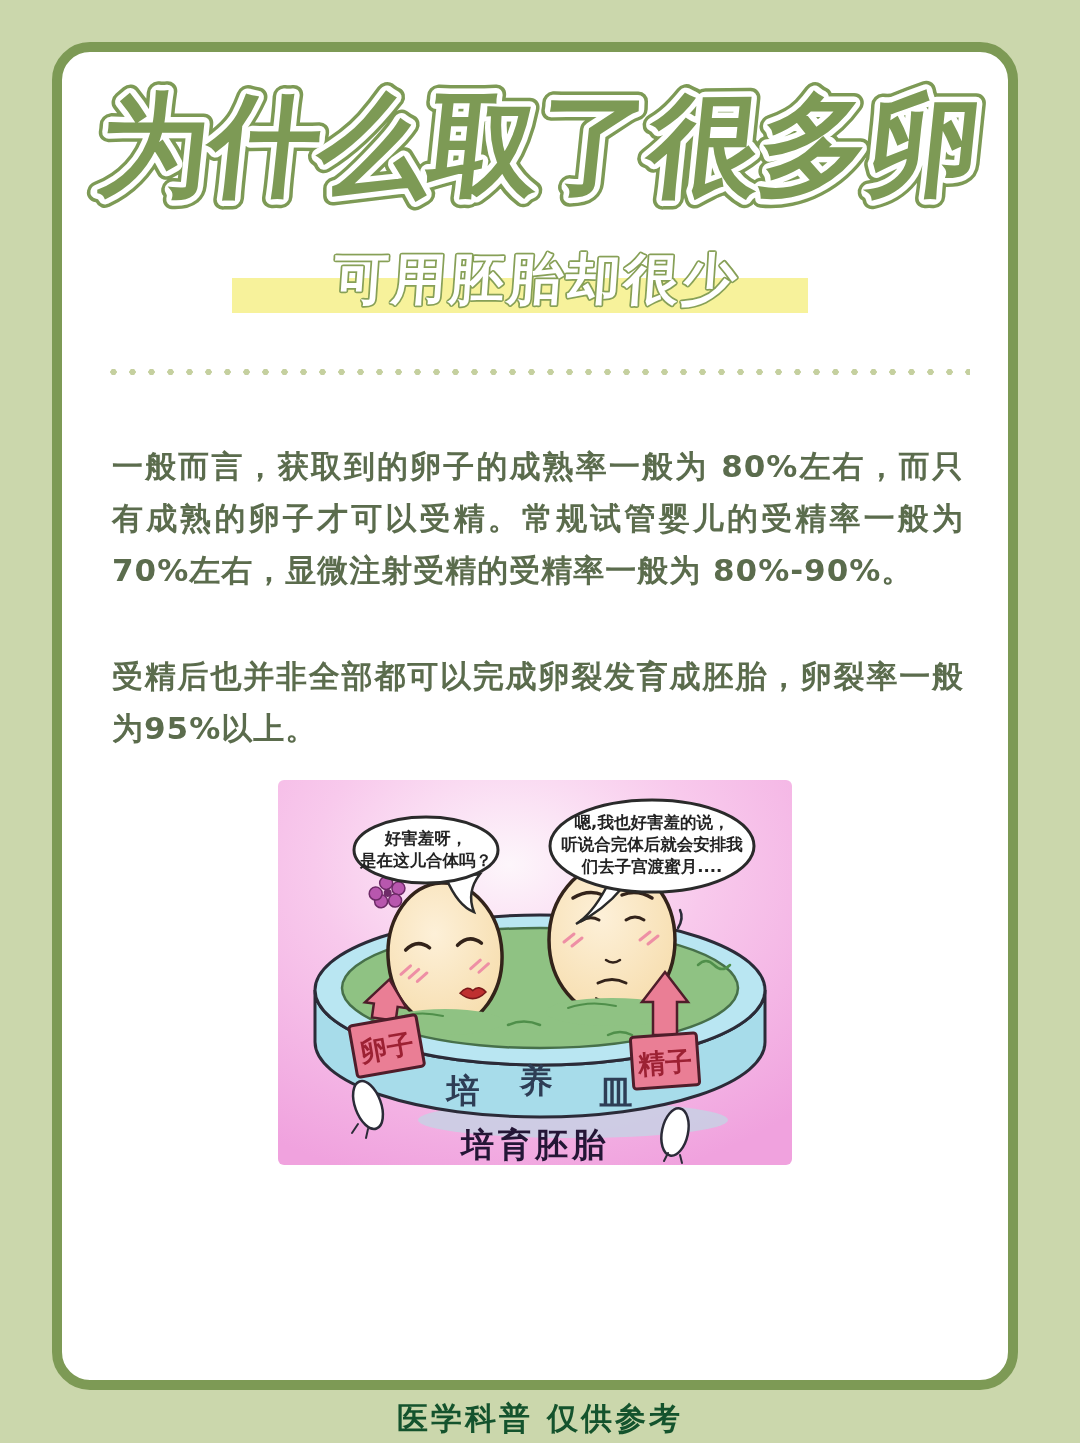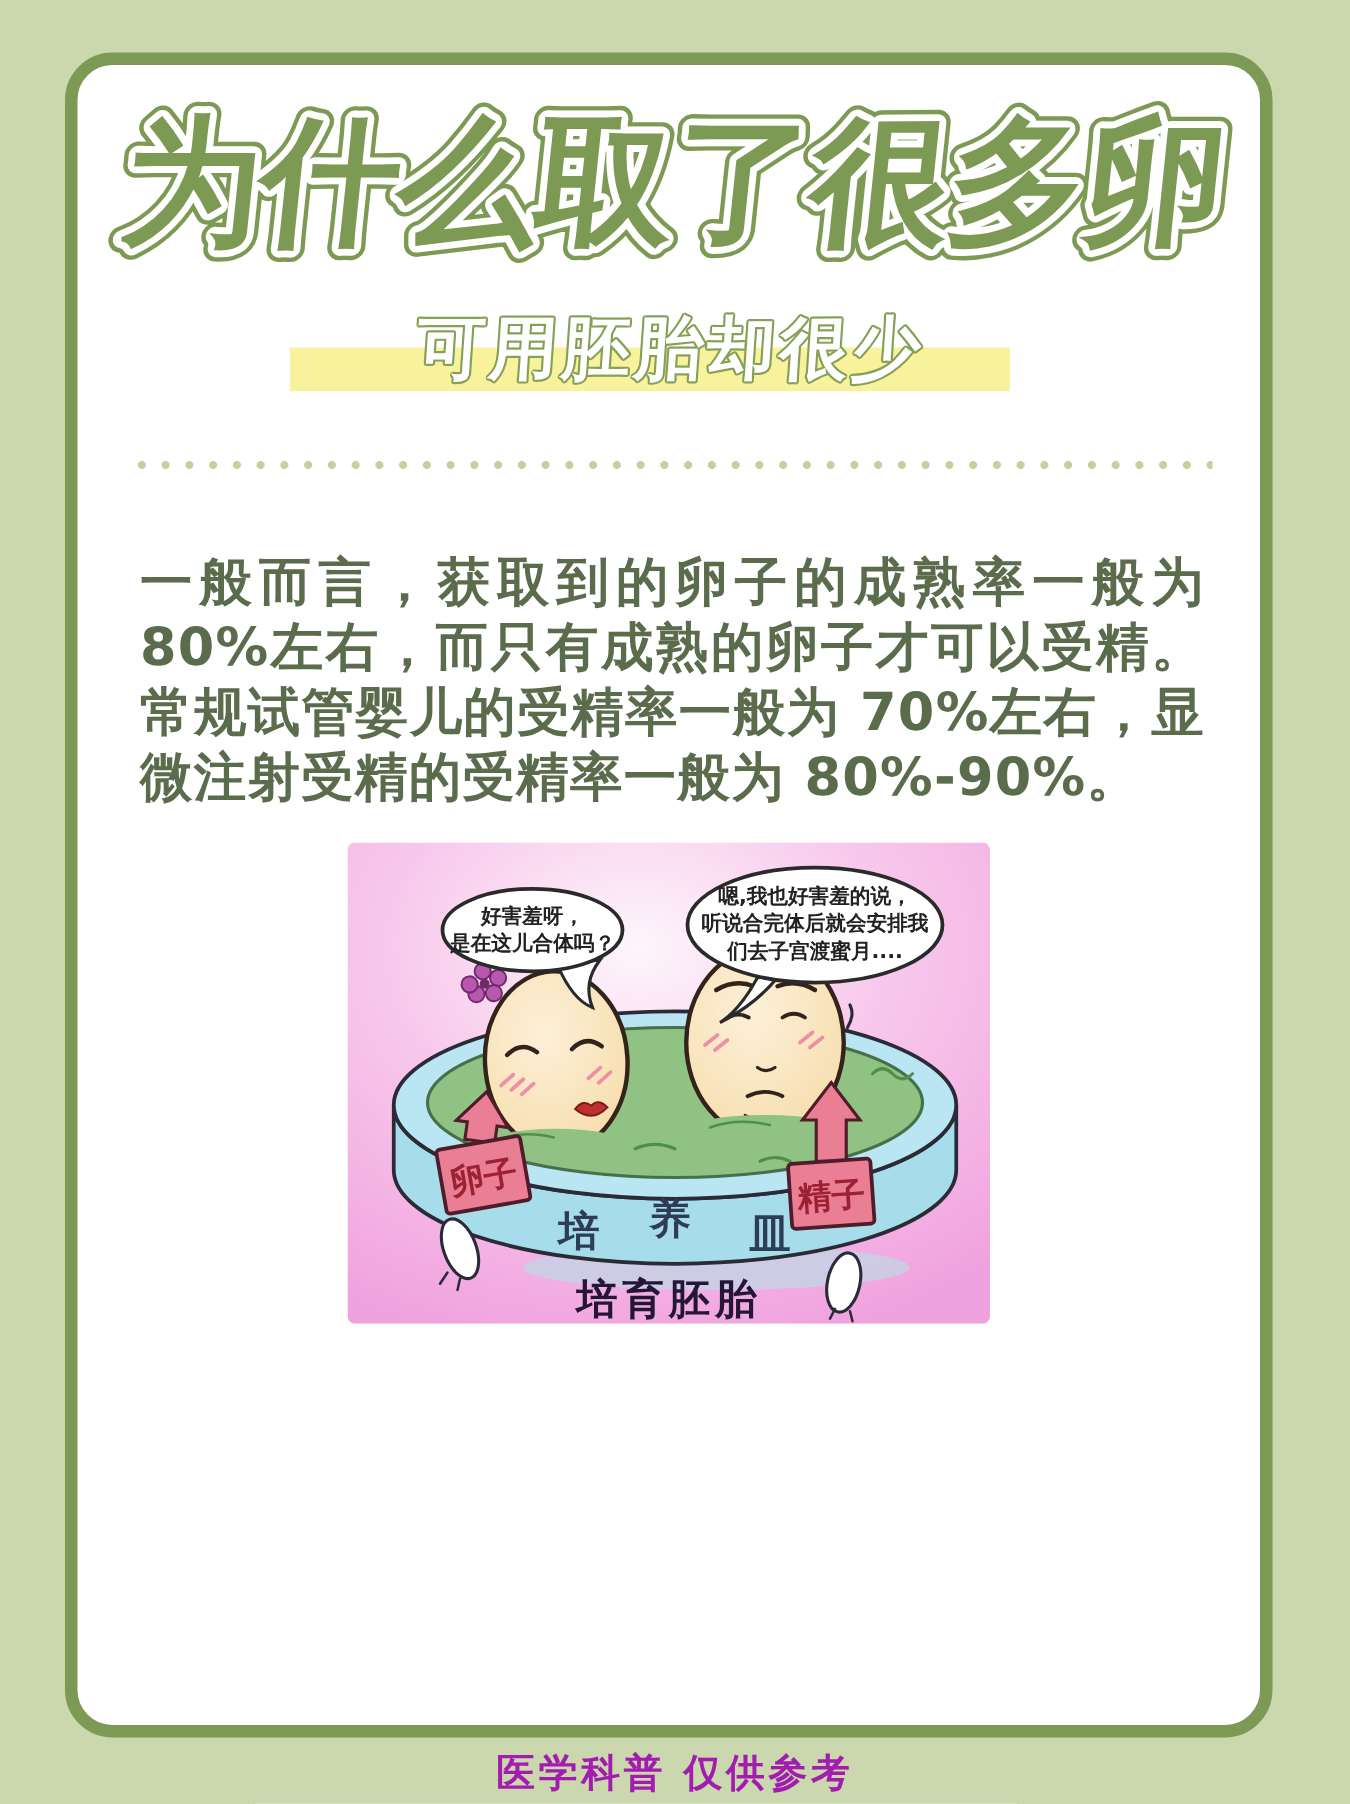--- a/index.html
+++ b/index.html
@@ -24,35 +24,35 @@
   .subtitle-text{
     font-family:"DejaVu Sans",sans-serif;font-weight:900;font-size:55px;letter-spacing:3px;
     stroke:#87a057;stroke-width:3.5px;stroke-linejoin:round;fill:#ffffff;paint-order:stroke;
   }
   .dots{
     margin:50px 38px 0 42px;height:8px;
     background:radial-gradient(circle,#c5d09f 3px,rgba(0,0,0,0) 3.4px) left center / 19px 8px repeat-x;
   }
   .para{
     margin:0 44px 0 50px;color:#5b6c4d;
-    font-size:42px;line-height:52px;font-weight:700;letter-spacing:1px;
+    font-size:31px;line-height:52px;font-weight:700;letter-spacing:1px;
     text-align:justify;
   }
   .para.p1{margin-top:64px;}
   .para.p2{margin-top:54px;}
   .para.p3{margin-top:44px;}
   .cartoon{display:block;margin:26px auto 0;}
   .bubble-line{font-size:16.5px;font-weight:700;fill:#222222;}
   .rbubble-line{font-size:16.5px;font-weight:700;fill:#222222;}
   .tag-text{font-size:27px;font-weight:900;fill:#9c2133;}
   .dish-char{font-size:33px;font-weight:900;fill:#2e3d55;}
   .caption-text{font-size:33px;font-weight:900;fill:#241636;letter-spacing:4px;}
   .footer{
     position:absolute;left:0;top:1398px;width:100%;text-align:center;
-    color:#a21caf;font-size:31px;font-weight:700;letter-spacing:3px;
+    color:#14532d;font-size:31px;font-weight:700;letter-spacing:3px;
   }
 </style>
 </head>
 <body>
 
 <div class="card">
 
   <svg class="title-svg" width="940" height="150" viewBox="0 0 940 150">
     <g transform="skewX(-6)">
       <text class="title-text t-outer" x="482" y="118" text-anchor="middle">为什么取了很多卵</text>
@@ -63,20 +63,21 @@
   <svg class="subtitle-svg" width="946" height="88" viewBox="0 0 946 88">
     <rect x="170" y="48" width="576" height="35" fill="#f7f29b"></rect>
     <g transform="skewX(-4)">
       <text class="subtitle-text" x="478" y="68" text-anchor="middle">可用胚胎却很少</text>
     </g>
   </svg>
 
   <div class="dots"></div>
 
   <div class="para p1">一般而言，获取到的卵子的成熟率一般为 80%左右，而只有成熟的卵子才可以受精。常规试管婴儿的受精率一般为 70%左右，显微注射受精的受精率一般为 80%-90%。</div>
+  <div class="para p2">受精后也并非全部都可以完成卵裂发育成胚胎，卵裂率一般为95%以上。</div>
 
   <svg class="cartoon" width="514" height="385" viewBox="0 0 514 385">
     <defs>
       <radialGradient id="pinkGrad" cx="45%" cy="22%" r="85%">
         <stop offset="0%" stop-color="#fdf6fb"></stop>
         <stop offset="45%" stop-color="#f8c9ec"></stop>
         <stop offset="100%" stop-color="#f0a2de"></stop>
       </radialGradient>
       <radialGradient id="eggGrad" cx="42%" cy="35%" r="75%">
         <stop offset="0%" stop-color="#fdf0d8"></stop>

